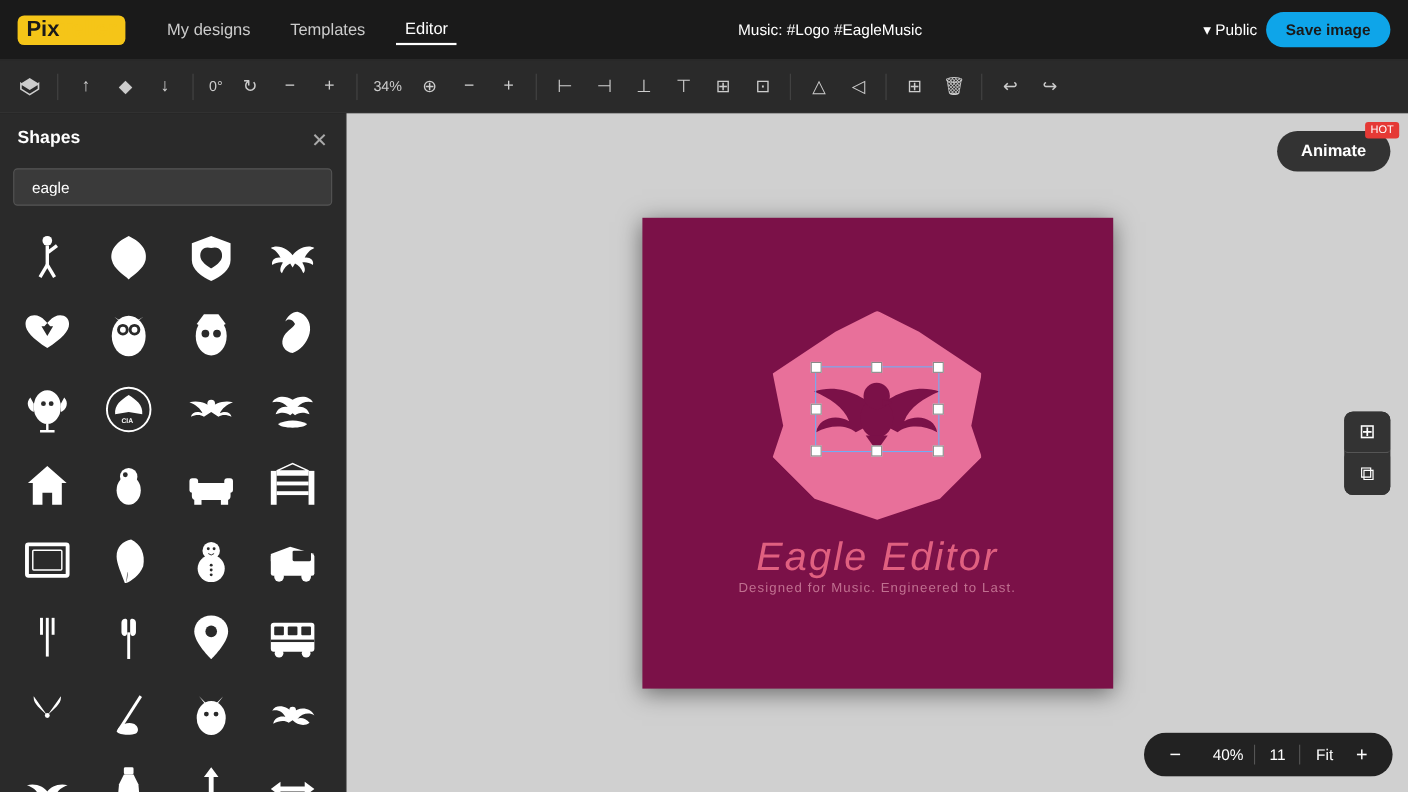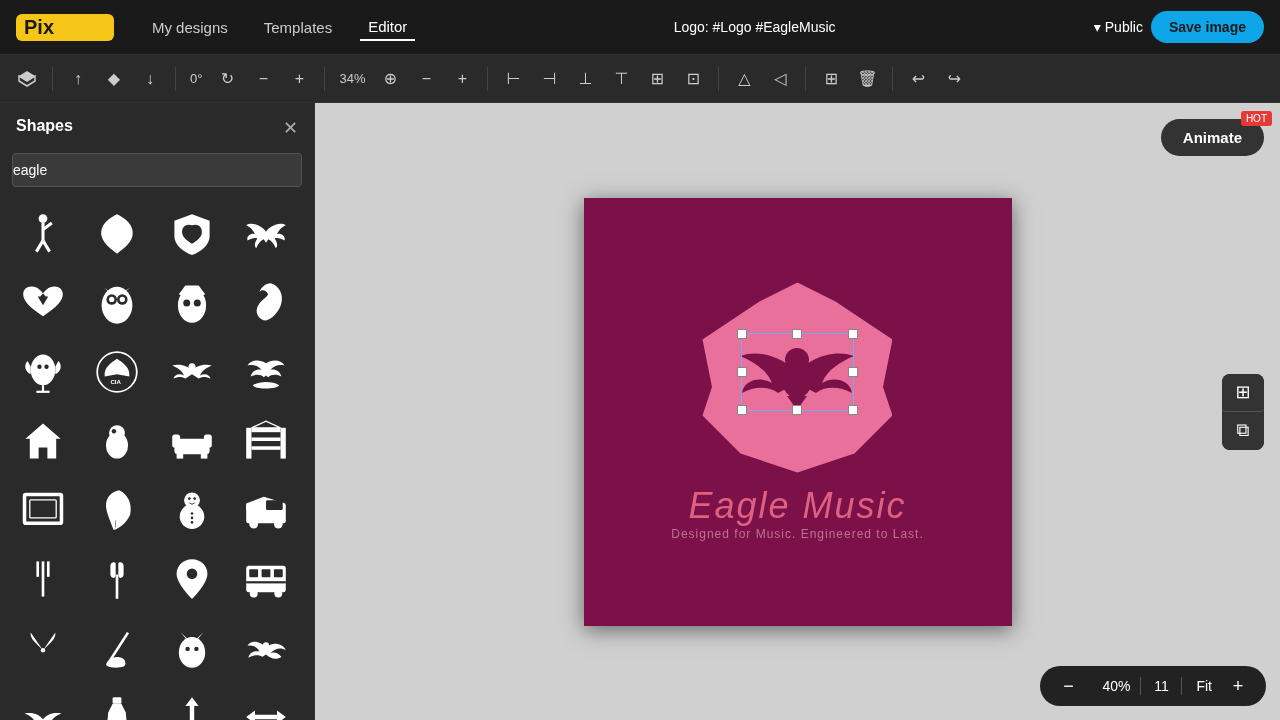--- a/index.html
+++ b/index.html
@@ -117,21 +117,21 @@
 
     .search-box {
       margin: 0 12px 10px;
       position: relative;
     }
     .search-input {
       width: 100%;
       background: #3a3a3a;
       border: 1px solid #555;
       border-radius: 4px;
-      padding: 8px 0;
+      padding: 8px 16px;
       color: #fff;
       font-size: 14px;
       outline: none;
     }
 
     .shapes-grid {
       display: grid;
       grid-template-columns: repeat(4, 1fr);
       gap: 4px;
       padding: 4px 10px;
@@ -311,21 +311,21 @@
 <div class="top-nav">
   <div class="logo">
     <div class="logo-box">Pix<span style="color:#f5c518;">Teller</span></div>
   </div>
 
   <a class="nav-link">My designs</a>
   <a class="nav-link">Templates</a>
   <a class="nav-link active">Editor</a>
 
   <div class="nav-title">
-    <span>Logo:</span> <span style="color:#fff">#Logo #EagleMusic</span>
+    <span>Music:</span> <span style="color:#fff">#Logo #EagleMusic</span>
   </div>
 
   <div class="nav-right">
     <button class="public-btn">▾ Public</button>
     <button class="save-btn">Save image</button>
   </div>
 </div>
 
 <div class="toolbar">
 
@@ -671,21 +671,21 @@
             <div class="handle h-tl"></div>
             <div class="handle h-tm"></div>
             <div class="handle h-tr"></div>
             <div class="handle h-ml"></div>
             <div class="handle h-mr"></div>
             <div class="handle h-bl"></div>
             <div class="handle h-bm"></div>
             <div class="handle h-br"></div>
           </div>
 
-          <div class="eagle-music-title">Eagle Music</div>
+          <div class="eagle-music-title">Eagle Editor</div>
           <div class="eagle-music-sub">Designed for Music. Engineered to Last.</div>
         </div>
       </div>
     </div>
 
     <div class="bottom-bar">
       <button class="zoom-btn">−</button>
       <span class="zoom-val">40%</span>
       <div class="zoom-divider"></div>
       <span class="zoom-num">11</span>

